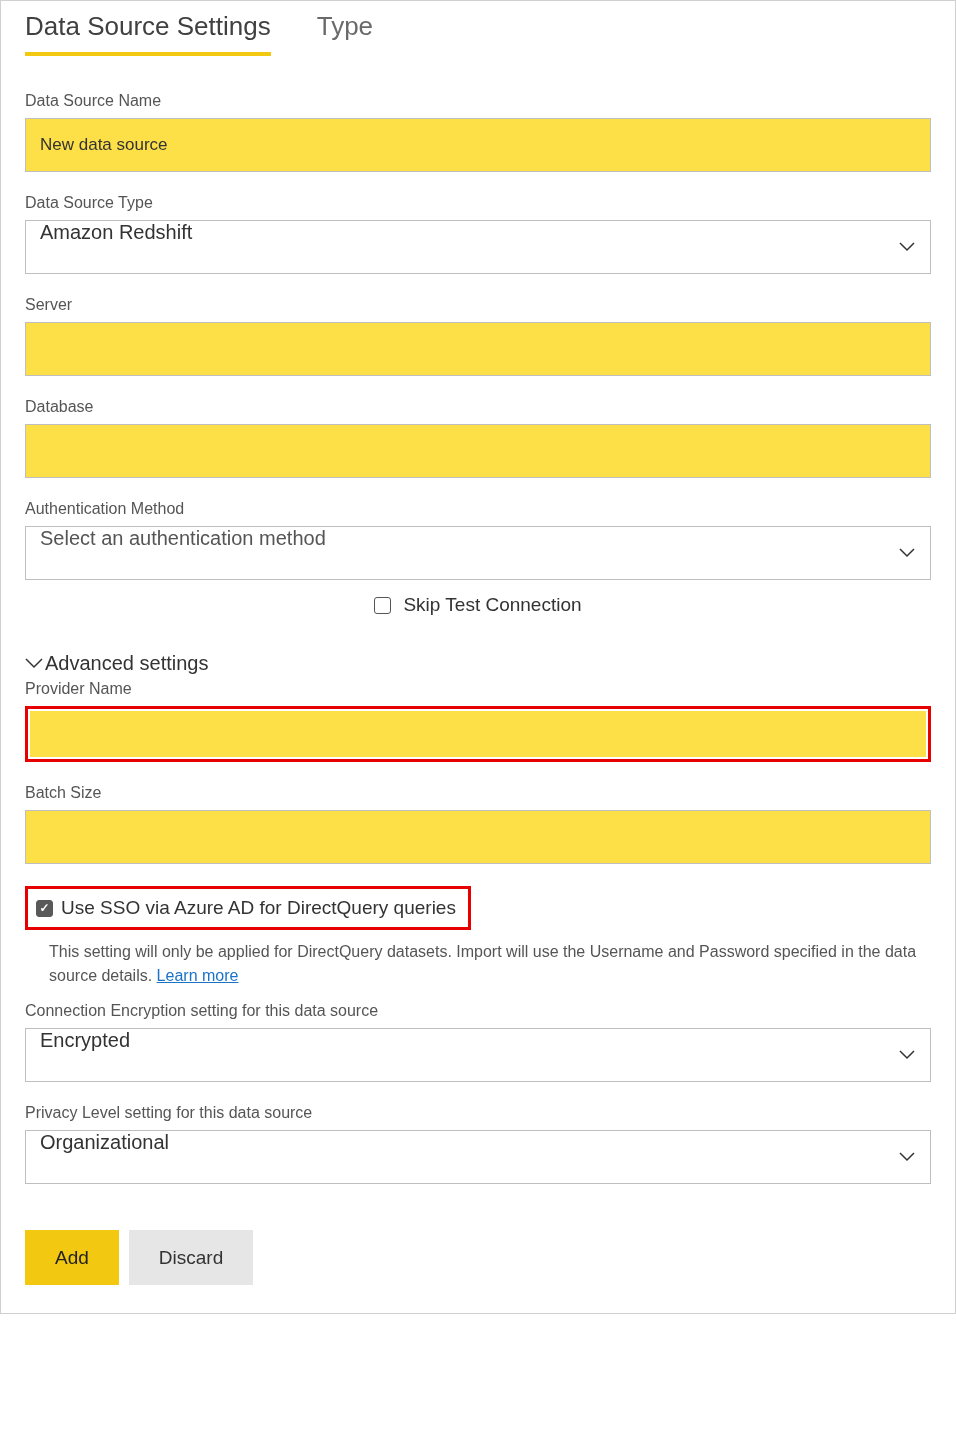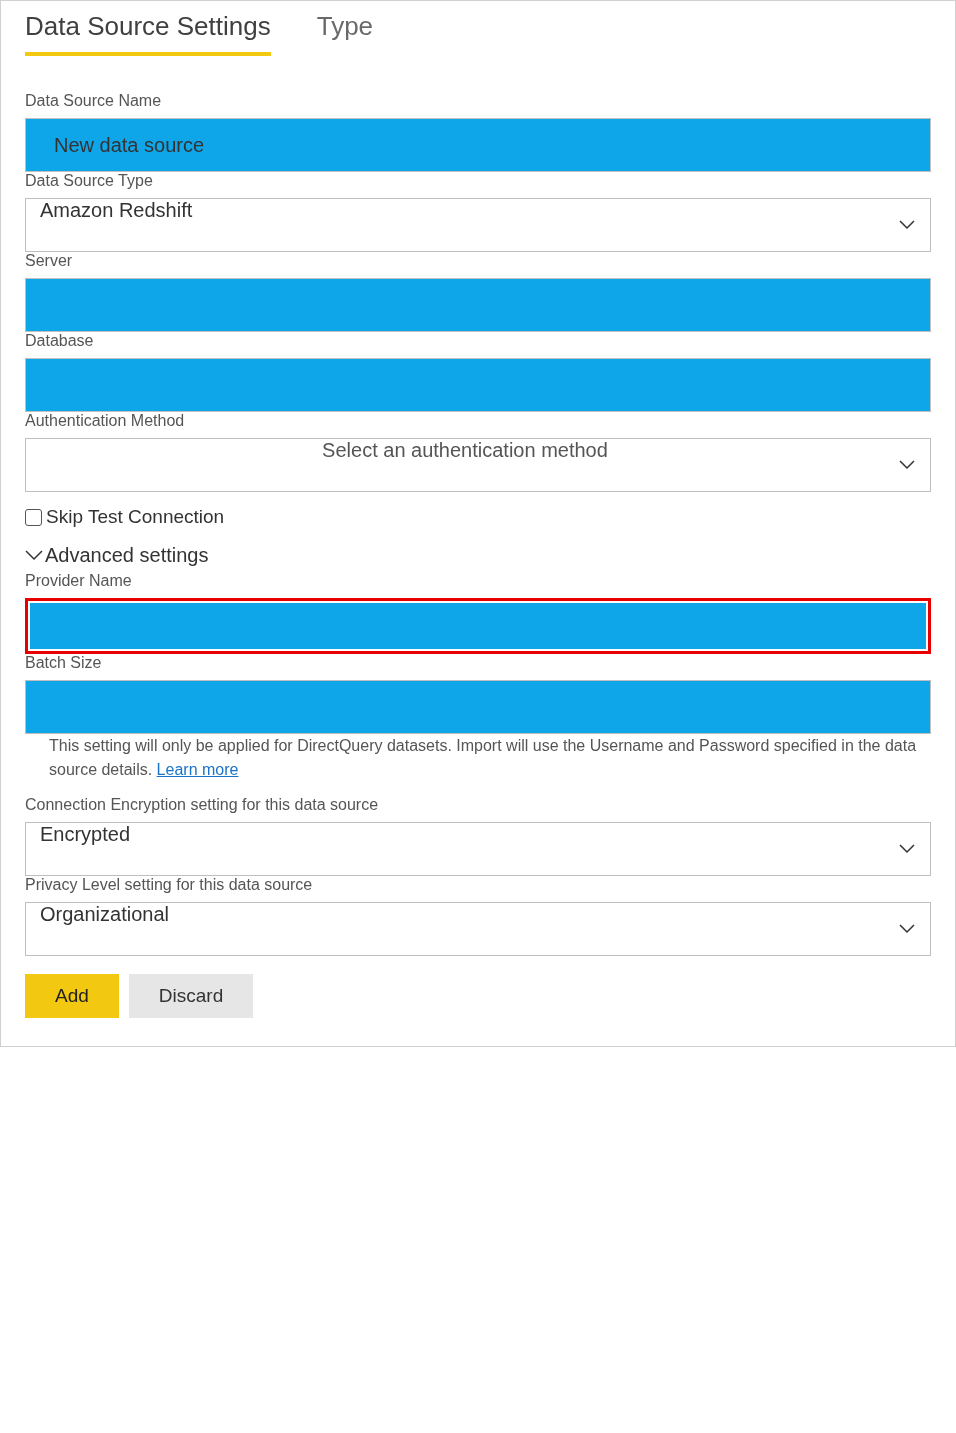--- a/index.html
+++ b/index.html
@@ -29,35 +29,36 @@
       font-weight: 400;
       color: #6a6a6a;
       padding-bottom: 10px;
       cursor: pointer;
     }
     .tab.active {
       color: #404040;
       border-bottom: 4px solid #f2c811;
     }
     .field-group {
+      margin-bottom: 22px;
     }
     .field-label {
       font-size: 16px;
       color: #555555;
       margin-bottom: 8px;
       display: block;
     }
     .text-input {
       width: 100%;
       height: 54px;
       border: 1px solid #bfbfbf;
-      font-size: 20px;
-      color: #333333;
-      padding: 0 28px;
-      background: #0ea5e9;
+      font-size: 17px;
+      color: #333333;
+      padding: 0 14px;
+      background: #fde047;
       font-family: inherit;
     }
     .select-wrapper {
       position: relative;
       width: 100%;
       border-radius: 26px;
     }
     .select-input {
       width: 100%;
       height: 54px;
@@ -66,38 +67,38 @@
       color: #333333;
       padding: 0 40px 0 14px;
       background: #ffffff;
       font-family: inherit;
       appearance: none;
       -webkit-appearance: none;
       cursor: pointer;
     }
     .select-input.placeholder {
       color: #555555;
-      text-align: center;
     }
     .chevron {
       position: absolute;
       right: 16px;
       top: 50%;
       transform: translateY(-50%);
       pointer-events: none;
     }
     .chevron svg {
       width: 16px;
       height: 10px;
     }
     .checkbox-row {
       display: flex;
       align-items: center;
-      gap: 4px;
-      margin-bottom: 16px;
+      gap: 12px;
+      margin-bottom: 36px;
+      justify-content: center;
     }
     .checkbox {
       width: 17px;
       height: 17px;
       border: 1.5px solid #555555;
       border-radius: 3px;
       display: inline-flex;
       align-items: center;
       justify-content: center;
       cursor: pointer;
@@ -160,26 +161,27 @@
       color: #1a73c7;
       text-decoration: underline;
       cursor: pointer;
     }
     .button-row {
       display: flex;
       gap: 10px;
       margin-top: 18px;
     }
     .btn {
-      height: 44px;
+      height: 55px;
       padding: 0 30px;
       font-size: 19px;
       border: none;
       cursor: pointer;
       font-family: inherit;
+      margin-top: 24px;
     }
     .btn-primary {
       background: #f2c811;
       color: #222222;
     }
     .btn-secondary {
       background: #e6e6e6;
       color: #333333;
     }
   </style>
@@ -251,20 +253,24 @@
       <input type="text" class="text-input" value="" style="">
     </div>
   </div>
 
   <div class="field-group">
     <label class="field-label">Batch Size</label>
     <input type="text" class="text-input" value="" style="">
   </div>
 
   <div>
+    <div class="sso-box">
+      <span class="checkbox checked"></span>
+      <span class="checkbox-label">Use SSO via Azure AD for DirectQuery queries</span>
+    </div>
     <div class="help-text">
       <span>This setting will only be applied for DirectQuery datasets. Import will use the Username and Password specified in the data source details. </span><a class="help-link">Learn more</a>
     </div>
   </div>
 
   <div class="field-group">
     <label class="field-label">Connection Encryption setting for this data source</label>
     <div class="select-wrapper">
       <div class="select-input">Encrypted</div>
       <span class="chevron">

